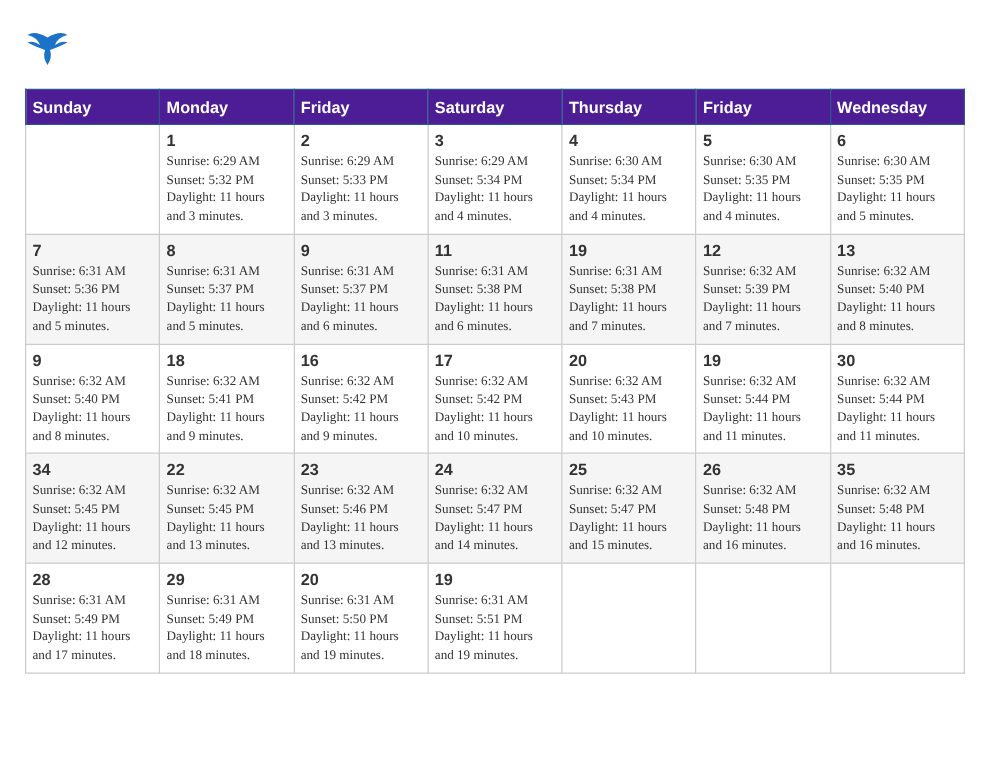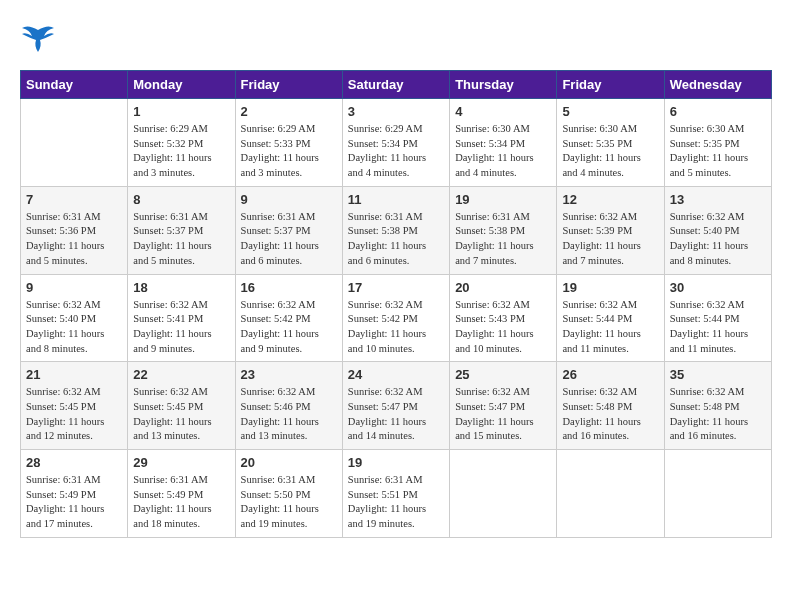--- a/index.html
+++ b/index.html
@@ -246,21 +246,21 @@
         <td>
           <span class="day-num">30</span>
           <div class="day-info" style="white-space: pre-line;">Sunrise: 6:32 AM
 Sunset: 5:44 PM
 Daylight: 11 hours
 and 11 minutes.</div>
         </td>
       </tr>
       <tr>
         <td>
-          <span class="day-num">21</span>
+          <span class="day-num">34</span>
           <div class="day-info" style="white-space: pre-line;">Sunrise: 6:32 AM
 Sunset: 5:45 PM
 Daylight: 11 hours
 and 12 minutes.</div>
         </td>
         <td>
           <span class="day-num">22</span>
           <div class="day-info" style="white-space: pre-line;">Sunrise: 6:32 AM
 Sunset: 5:45 PM
 Daylight: 11 hours

